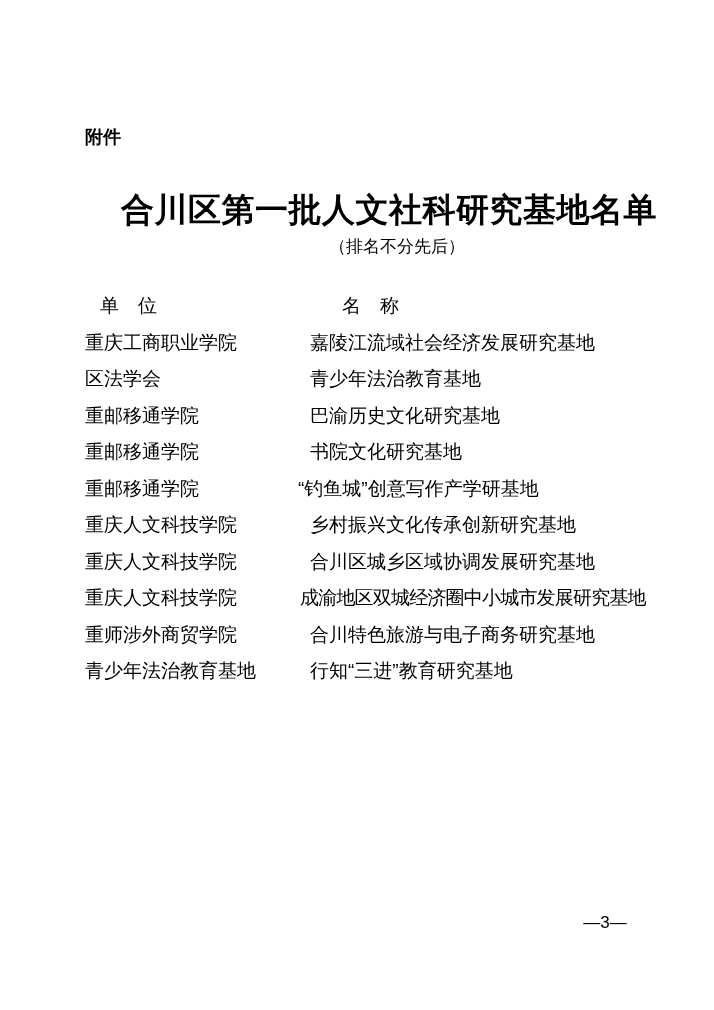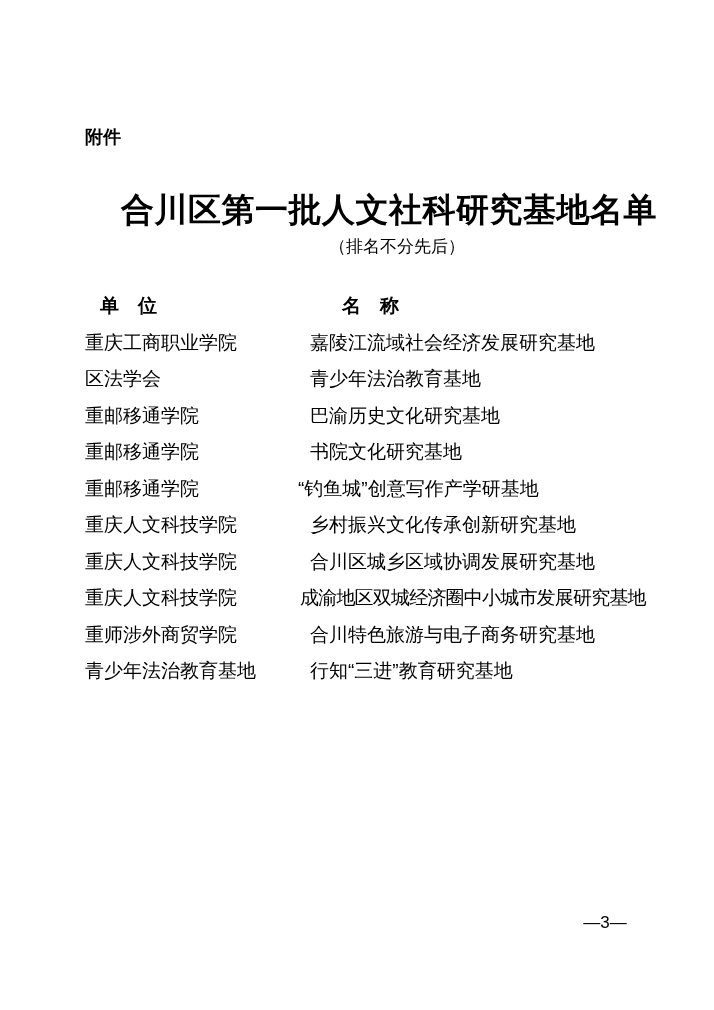--- a/index.html
+++ b/index.html
@@ -50,21 +50,21 @@
     width: 590px;
     display: grid;
     grid-template-columns: 225px 1fr;
     font-size: 19px;
   }
   .cell {
     height: 36.5px;
     line-height: 36.5px;
     white-space: nowrap;
   }
-  .head { font-weight: bold; }
+  .head { font-weight: normal; }
   .head-unit { padding-left: 15px; }
   .head-name { padding-left: 32px; }
   .pull-left { margin-left: -12px; }
   .tight { margin-left: -10px; letter-spacing: -0.8px; }
   .page-number {
     position: absolute;
     top: 913px;
     left: 555px;
     width: 100px;
     text-align: center;

